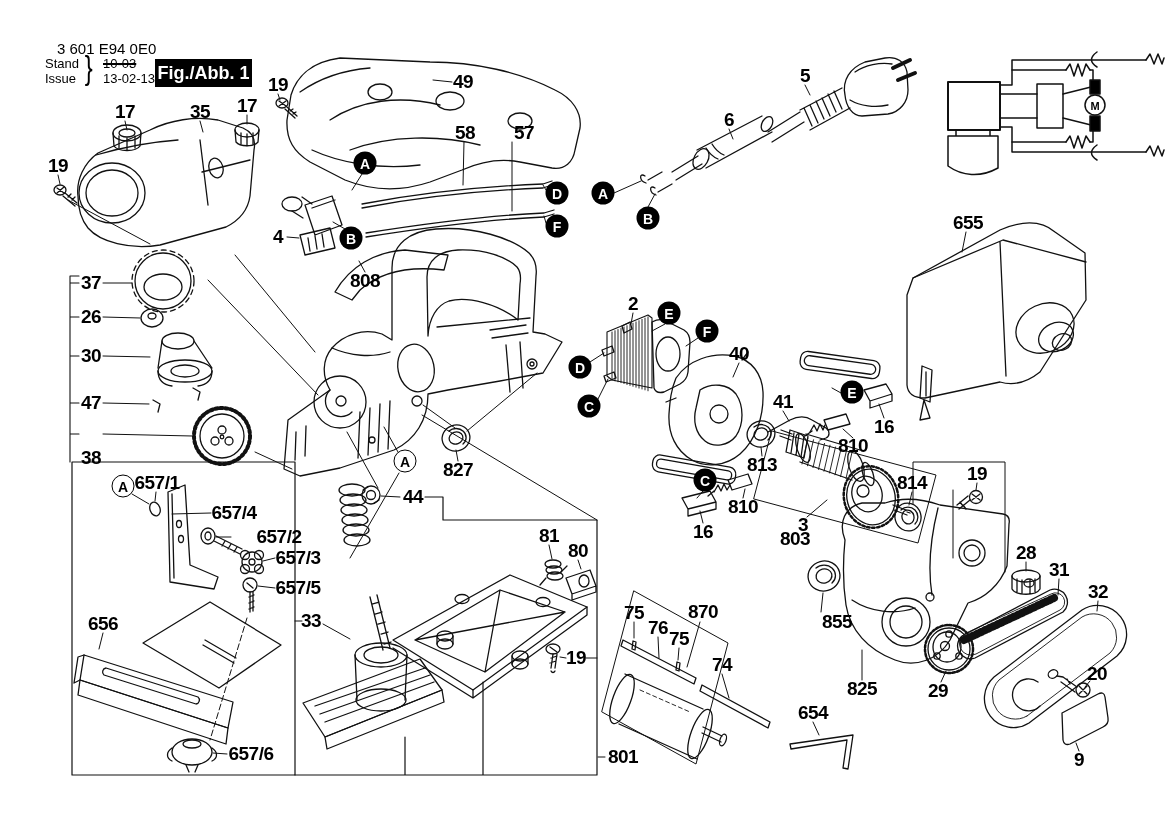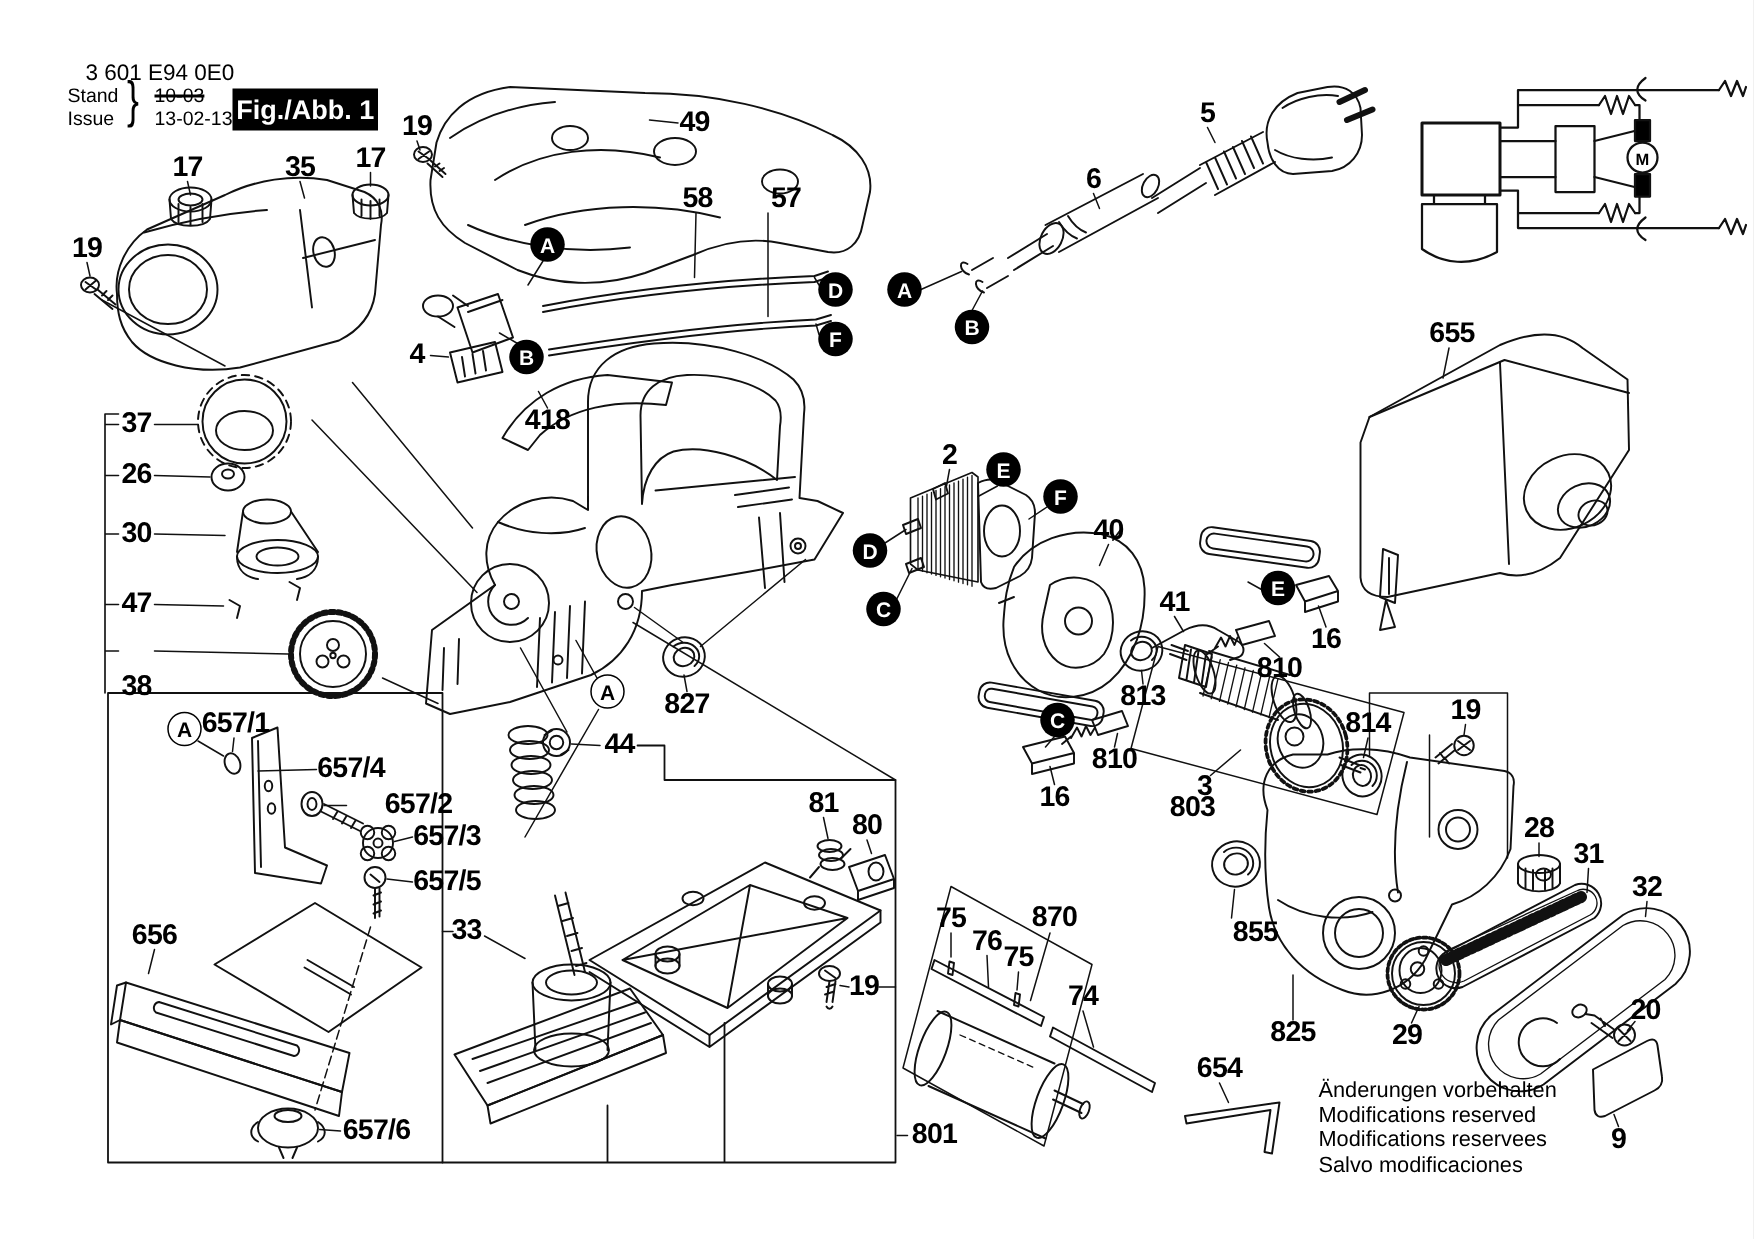--- a/index.html
+++ b/index.html
@@ -413,45 +413,39 @@
   </svg>
 
   <div class="hdr-partno">3 601 E94 0E0</div>
   <div class="hdr-stand">Stand</div>
   <div class="hdr-issue">Issue</div>
   <div class="hdr-brace">}</div>
   <div class="hdr-olddate">10-03</div>
   <div class="hdr-date">13-02-13</div>
   <div class="fig-box">Fig./Abb. 1</div>
 
-  <div class="footer" id="footer-lines">
-      <div>Änderungen vorbehalten</div>
-      <div>Modifications reserved</div>
-      <div>Modifications reservees</div>
-      <div>Salvo modificaciones</div>
-    </div>
 
   <div class="labels" id="labels-layer">
       <div class="part-label" style="left: 125px; top: 112px;">17</div>
       <div class="part-label" style="left: 200px; top: 112px;">35</div>
       <div class="part-label" style="left: 247px; top: 106px;">17</div>
       <div class="part-label" style="left: 278px; top: 85px;">19</div>
       <div class="part-label" style="left: 463px; top: 82px;">49</div>
       <div class="part-label" style="left: 465px; top: 133px;">58</div>
       <div class="part-label" style="left: 524px; top: 133px;">57</div>
       <div class="part-label" style="left: 805px; top: 76px;">5</div>
       <div class="part-label" style="left: 729px; top: 120px;">6</div>
       <div class="part-label" style="left: 58px; top: 166px;">19</div>
       <div class="part-label" style="left: 91px; top: 283px;">37</div>
       <div class="part-label" style="left: 91px; top: 317px;">26</div>
       <div class="part-label" style="left: 91px; top: 356px;">30</div>
       <div class="part-label" style="left: 91px; top: 403px;">47</div>
       <div class="part-label" style="left: 91px; top: 434px; margin-top: 24px;">38</div>
       <div class="part-label" style="left: 278px; top: 237px;">4</div>
-      <div class="part-label" style="left: 365px; top: 281px;">418</div>
+      <div class="part-label" style="left: 365px; top: 281px;">808</div>
       <div class="part-label" style="left: 633px; top: 304px;">2</div>
       <div class="part-label" style="left: 968px; top: 223px;">655</div>
       <div class="part-label" style="left: 739px; top: 354px;">40</div>
       <div class="part-label" style="left: 783px; top: 402px;">41</div>
       <div class="part-label" style="left: 884px; top: 427px;">16</div>
       <div class="part-label" style="left: 853px; top: 446px;">810</div>
       <div class="part-label" style="left: 762px; top: 465px;">813</div>
       <div class="part-label" style="left: 912px; top: 483px;">814</div>
       <div class="part-label" style="left: 977px; top: 474px;">19</div>
       <div class="part-label" style="left: 803px; top: 525px;">3</div>

